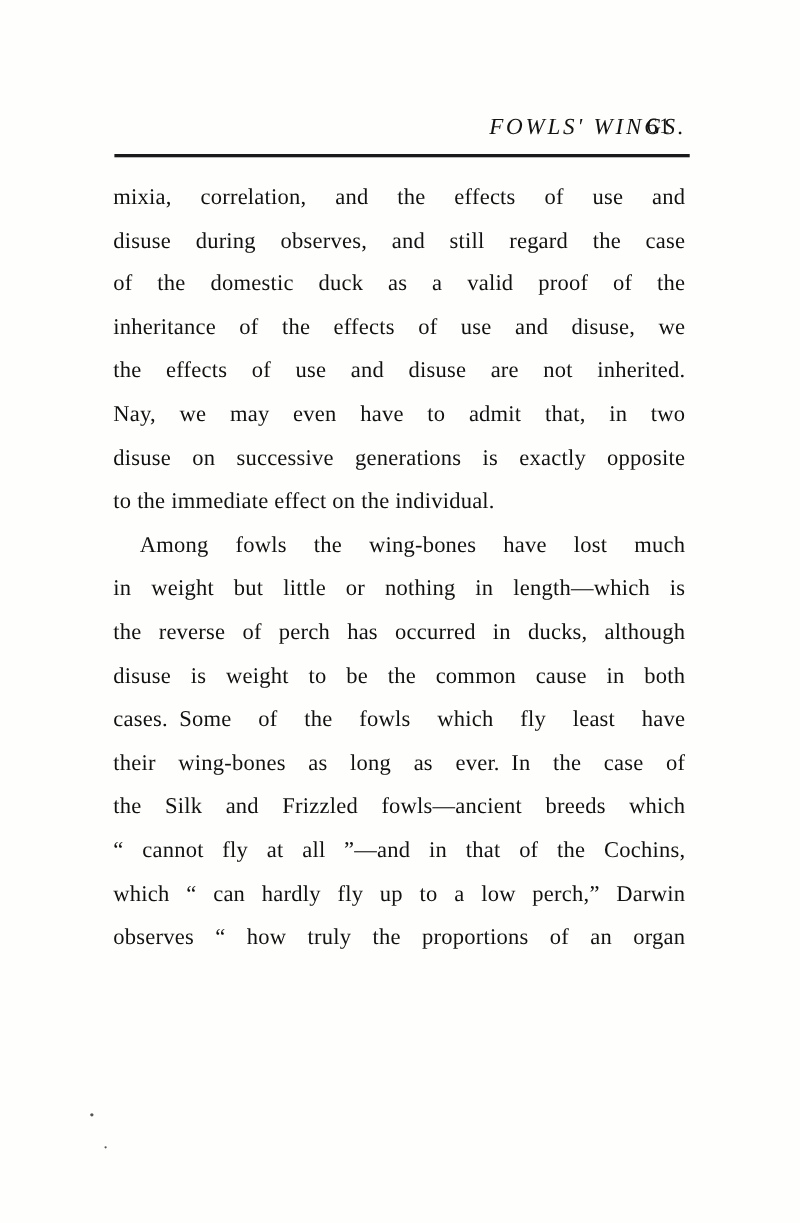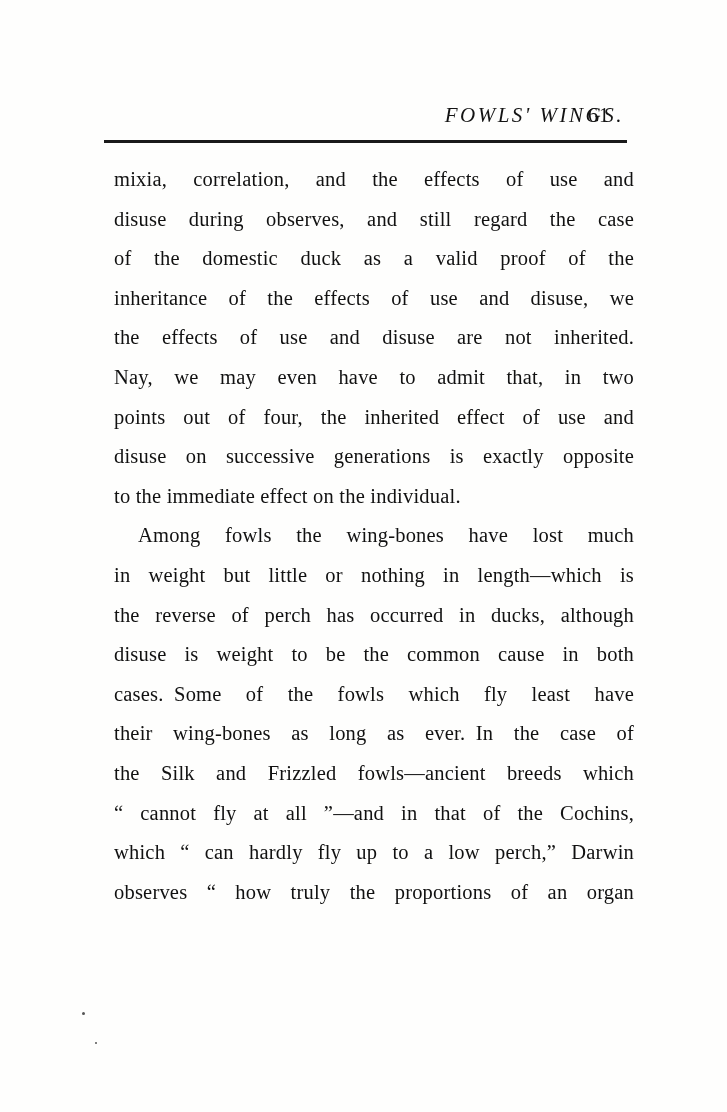--- a/index.html
+++ b/index.html
@@ -51,21 +51,20 @@
     border-top: 3px solid #1a1a1a;
   }
   .text-block {
     position: absolute;
     top: 160px;
     left: 103px;
     width: 520px;
     font-size: 20.5px;
     line-height: 39.6px;
     letter-spacing: 0.2px;
-    margin-left: 11px;
   }
   .para { margin: 0; }
   .line {
     text-align: justify;
     text-align-last: justify;
     white-space: normal;
   }
   .line.no-just {
     text-align: right;
     text-align-last: left;
@@ -95,21 +94,20 @@
   <div class="head-rule"></div>
 
   <div class="text-block">
       <div class="para">
         <div class="line"><span>mixia, correlation, and the effects of use and</span></div>
         <div class="line"><span>disuse during observes, and still regard the case</span></div>
         <div class="line"><span>of the domestic duck as a valid proof of the</span></div>
         <div class="line"><span>inheritance of the effects of use and disuse, we</span></div>
         <div class="line"><span>the effects of use and disuse are </span><span class="it">not</span><span> inherited.</span></div>
         <div class="line"><span>Nay, we may even have to admit that, in two</span></div>
-        <div class="line"><span>points out of four, the </span><span class="it">inherited</span><span> effect of use and</span></div>
         <div class="line"><span>disuse on successive generations is exactly opposite</span></div>
         <div class="line no-just"><span>to the immediate effect on the individual.</span></div>
       </div>
       <div class="para">
         <div class="line indent"><span>Among fowls the wing-bones have lost much</span></div>
         <div class="line"><span>in weight but little or nothing in length—which is</span></div>
         <div class="line"><span>the reverse of perch has occurred in ducks, although</span></div>
         <div class="line"><span>disuse is weight to be the common cause in both</span></div>
         <div class="line"><span>cases. Some of the fowls which fly least have</span></div>
         <div class="line"><span>their wing-bones as long as ever. In the case of</span></div>

